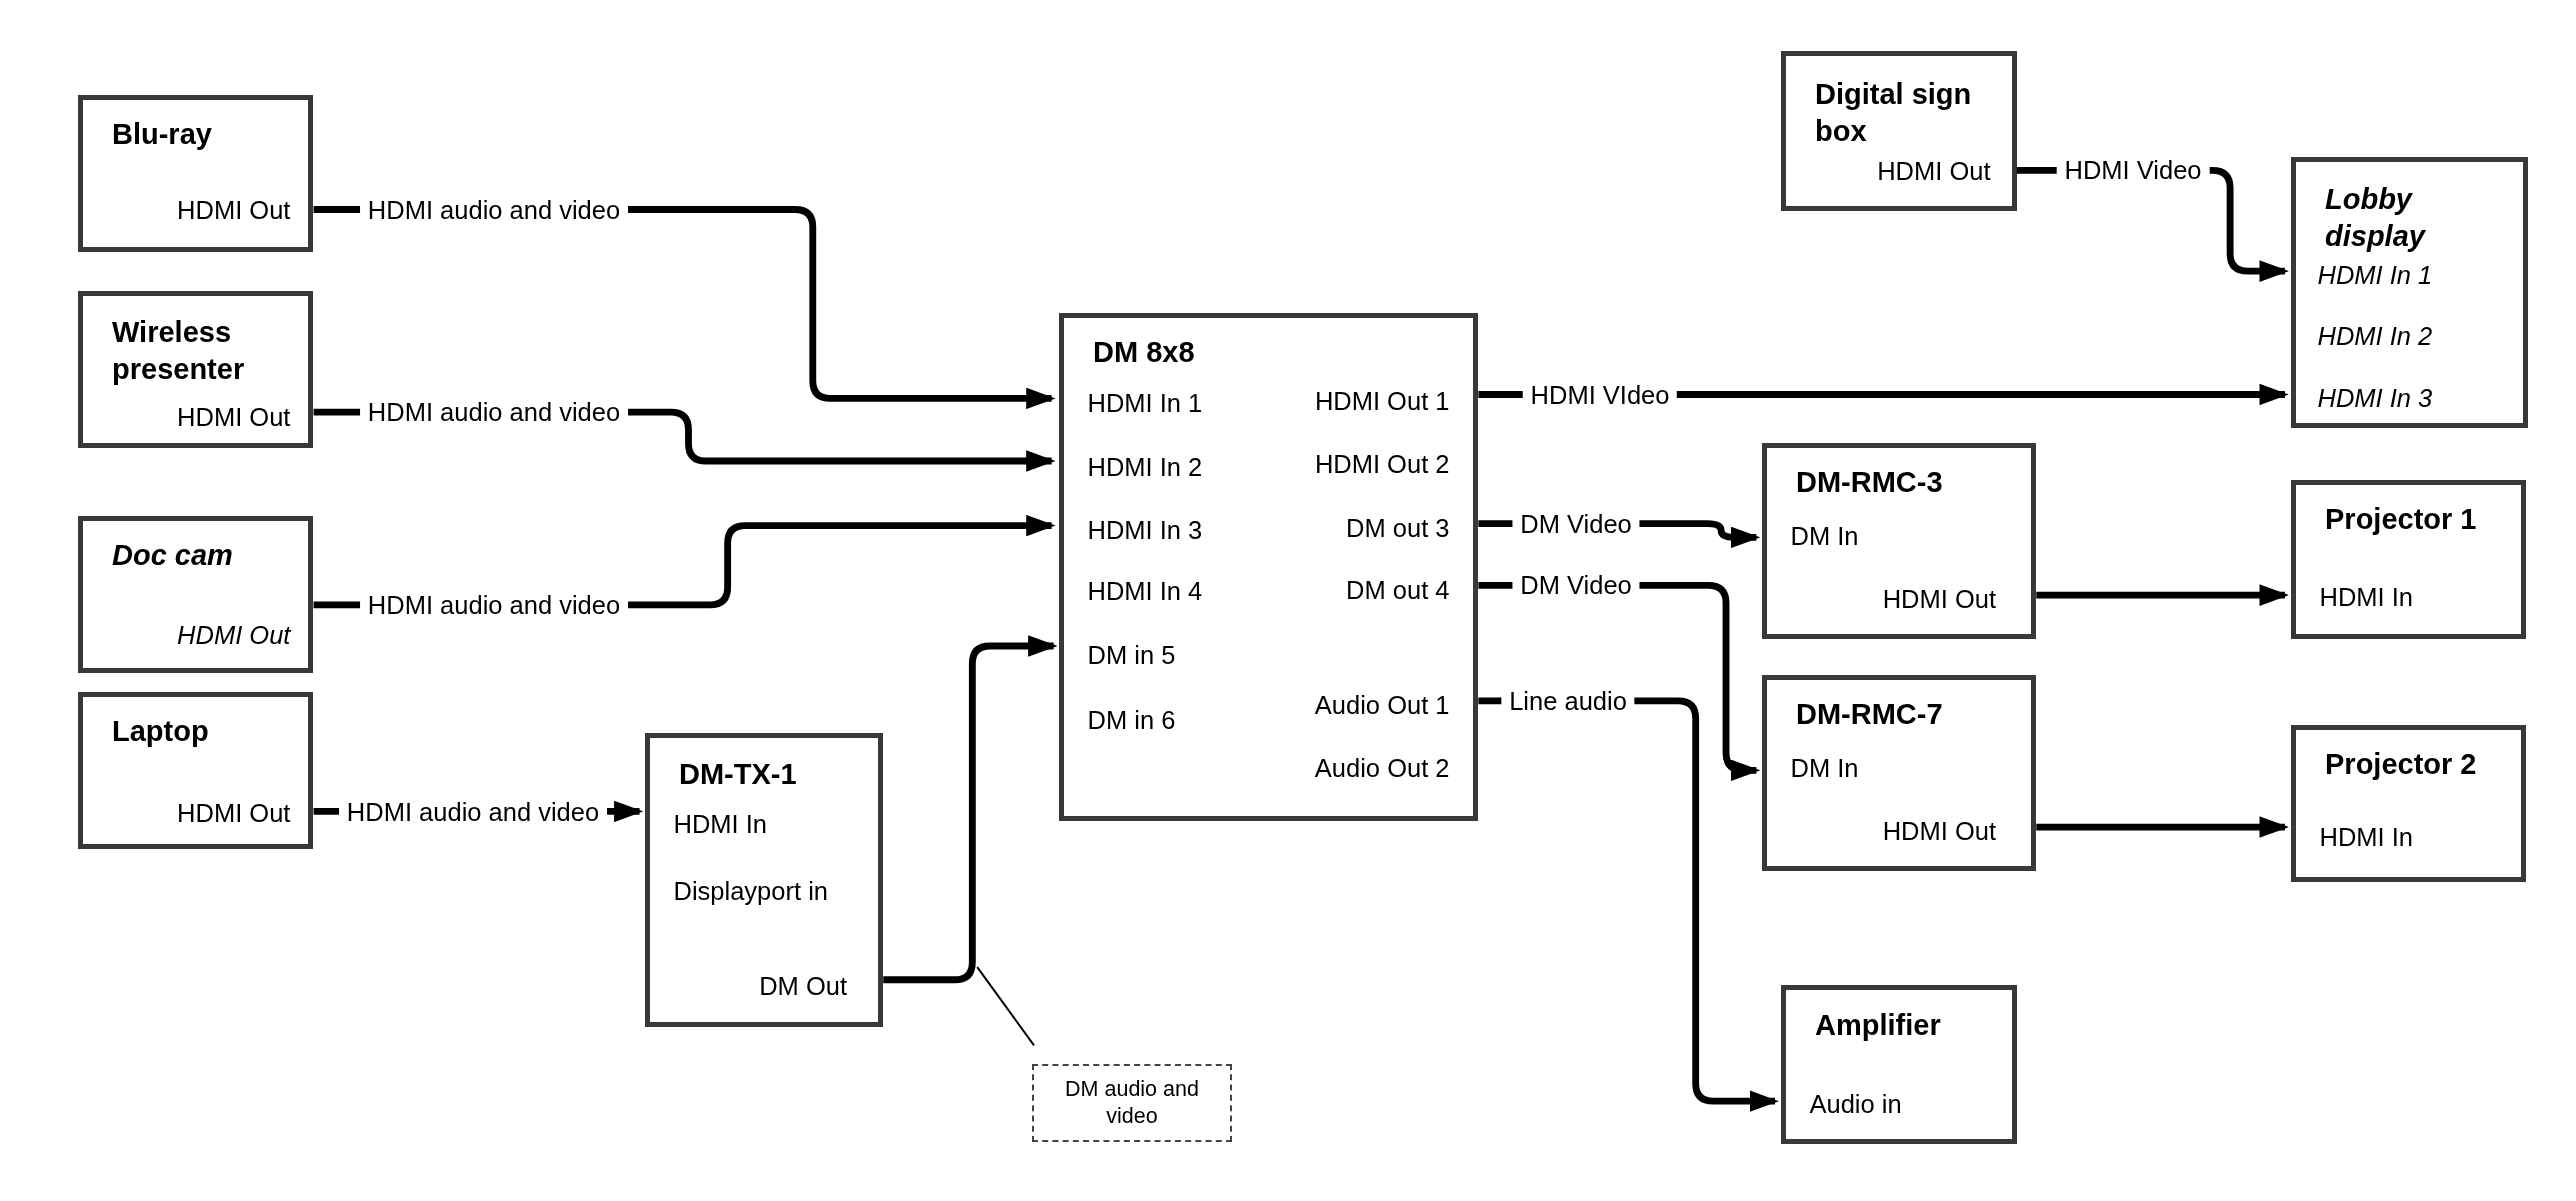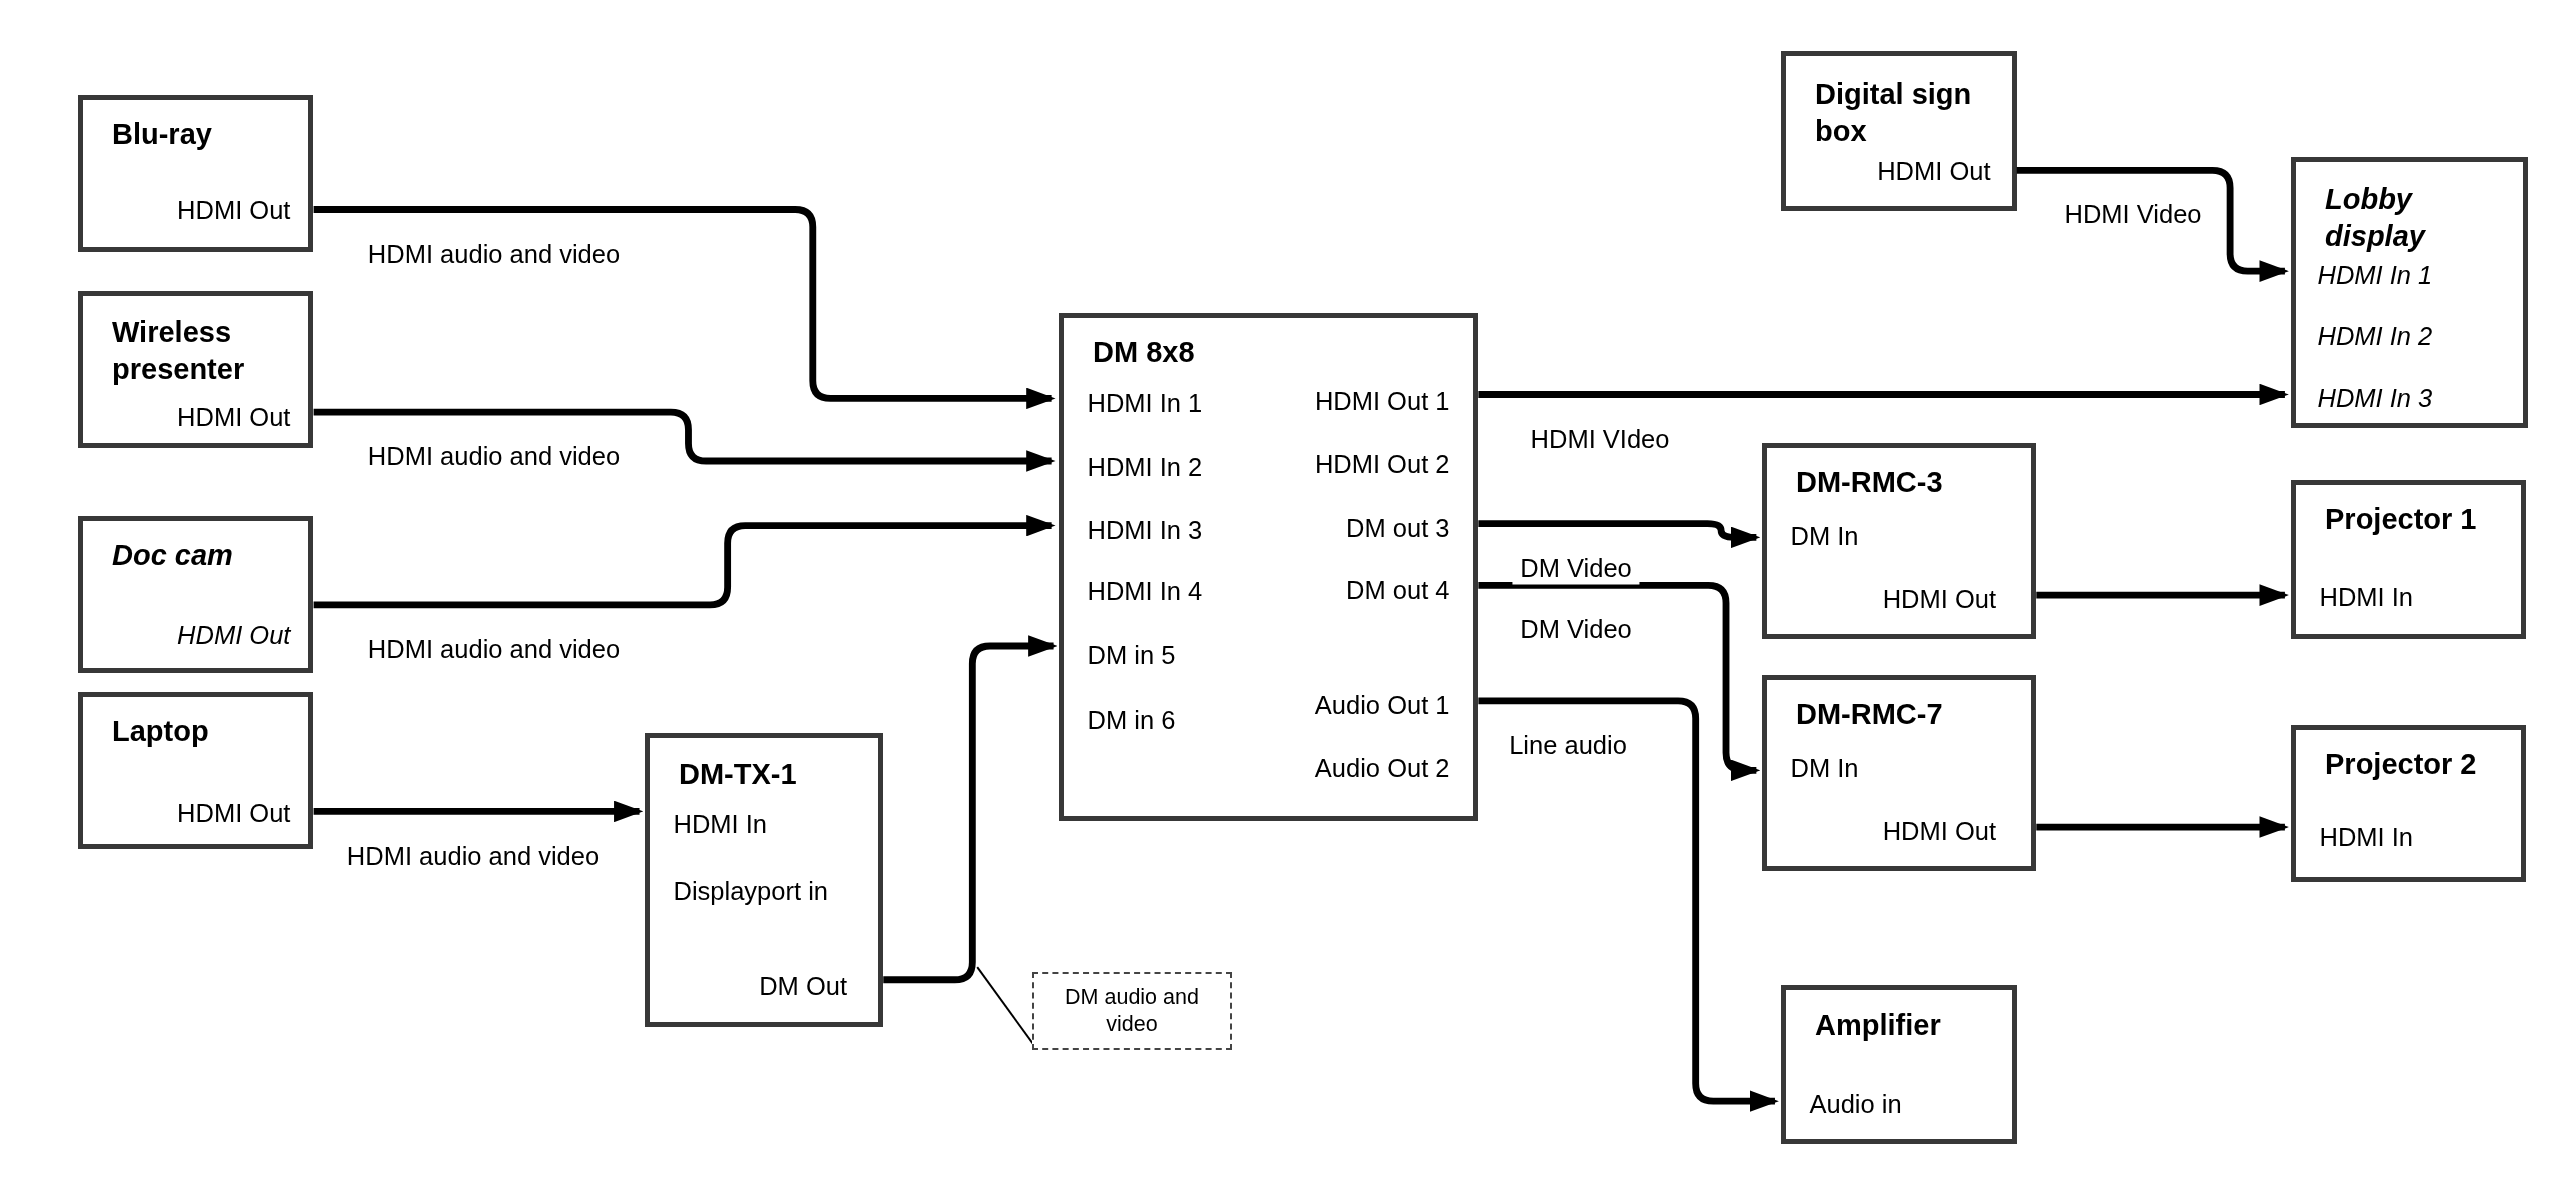--- a/index.html
+++ b/index.html
@@ -6,21 +6,21 @@
   .stage{position:relative;width:2576px;height:1201px;background:#fff;
          font-family:"Liberation Sans",sans-serif;color:#000;overflow:hidden;}
   .box{position:absolute;box-sizing:border-box;border:5.9px solid #383838;background:#fff;z-index:2;}
   .box .title{position:absolute;left:0;right:0;padding:0 29px;text-align:left;
               font-weight:bold;font-size:29px;line-height:37px;white-space:normal;}
   .box .port{position:absolute;font-size:25.5px;line-height:29px;white-space:nowrap;}
   .port.pl{text-align:center;}
   .port.pr{text-align:right;}
   svg.wires{position:absolute;left:0;top:0;z-index:3;}
   .wire-label{position:absolute;transform:translate(-50%,-50%);background:#fff;
-              padding:2px 7.8px;font-size:25.5px;line-height:29px;white-space:nowrap;z-index:4;margin-top:44px;}
+              padding:2px 7.8px;font-size:25.5px;line-height:29px;white-space:nowrap;z-index:4;}
   .note{position:absolute;box-sizing:border-box;border:2px dashed #444;background:#fff;
         text-align:center;font-size:21.5px;line-height:27.4px;padding:9.8px 25.5px;z-index:4;}
 </style>
 </head>
 <body>
 
 <div class="stage">
 
   <div class="box" style="left:78px;top:95px;width:235px;height:157px;">
     <div class="title" style="top:15.7px;">Blu-ray</div>
@@ -130,16 +130,16 @@
   <span class="wire-label" style="left:494px;top:210px;">HDMI audio and video</span>
   <span class="wire-label" style="left:494px;top:412px;">HDMI audio and video</span>
   <span class="wire-label" style="left:494px;top:605px;">HDMI audio and video</span>
   <span class="wire-label" style="left:473px;top:812px;">HDMI audio and video</span>
   <span class="wire-label" style="left:1600px;top:395px;">HDMI VIdeo</span>
   <span class="wire-label" style="left:2133px;top:170px;">HDMI Video</span>
   <span class="wire-label" style="left:1576px;top:524px;">DM Video</span>
   <span class="wire-label" style="left:1576px;top:585px;">DM Video</span>
   <span class="wire-label" style="left:1568px;top:701px;">Line audio</span>
 
-  <div class="note" style="left:1032px;top:972px;width:200px;height:78px;">DM audio and video</div>
+  <div class="note" style="left:1032px;top:1064px;width:200px;height:78px;">DM audio and video</div>
 
 </div>
 
 
 </body></html>

